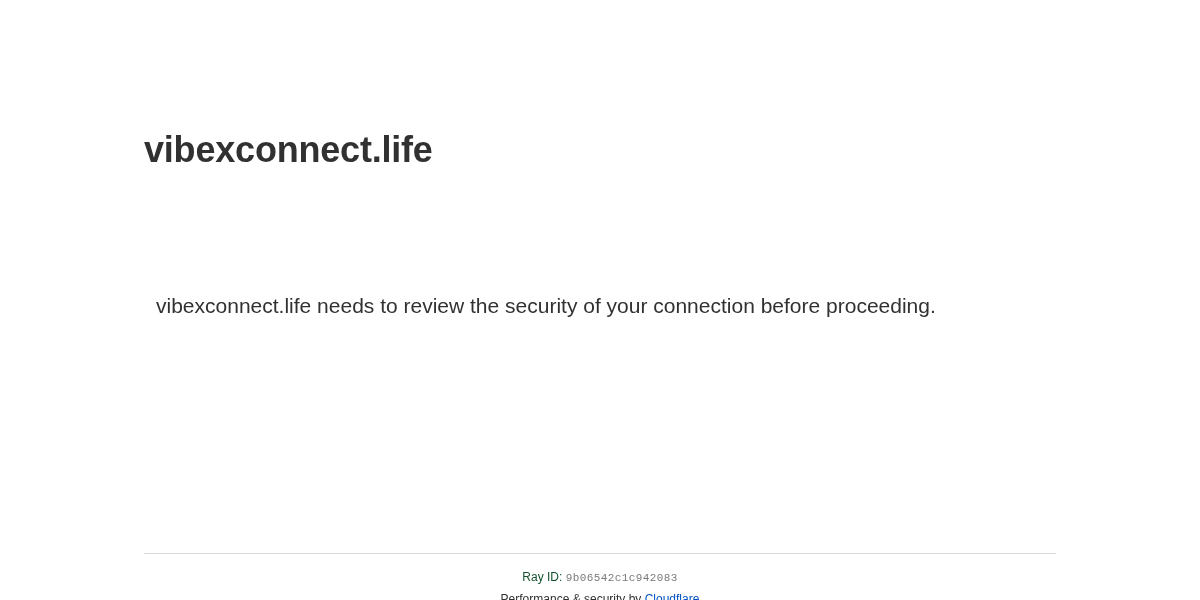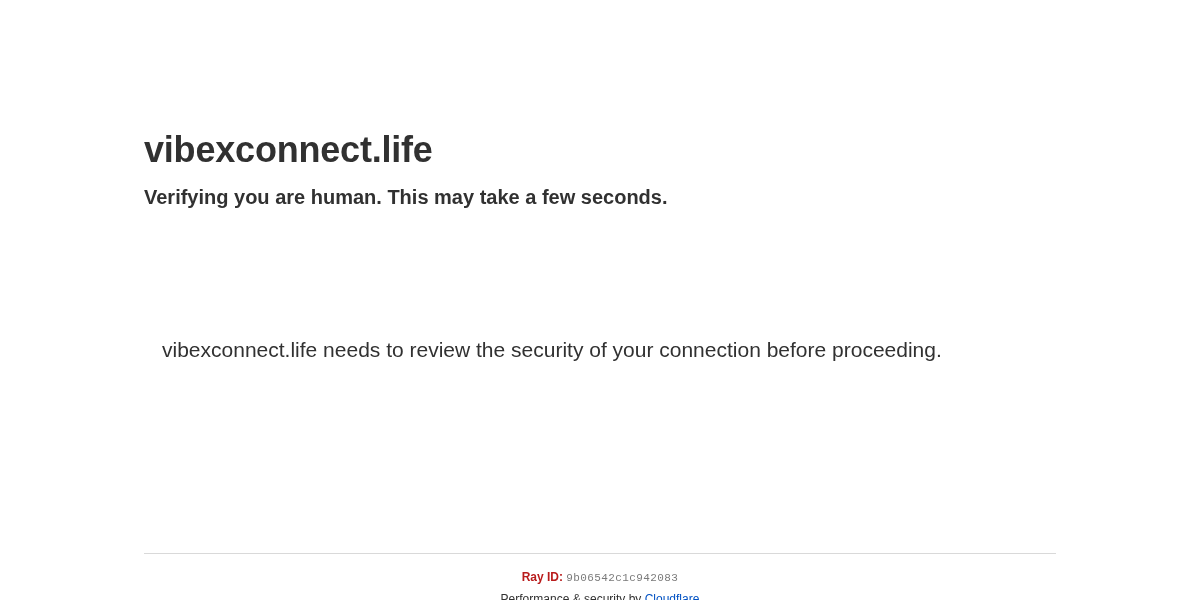--- a/index.html
+++ b/index.html
@@ -54,21 +54,21 @@
     color: #313131;
     white-space: nowrap;
   }
 
   .widget-slot {
     height: 96px;
     margin-top: 8px;
   }
 
   .challenge-body {
-    margin: 18px;
+    margin: 12px;
     font-size: 21px;
     line-height: 36px;
     font-weight: 400;
     color: #313131;
     max-width: 800px;
   }
 
   
   .footer {
     position: absolute;
@@ -80,23 +80,23 @@
     text-align: center;
   }
 
   .footer-line {
     font-size: 12px;
     line-height: 19px;
     color: #313131;
   }
 
   .ray-label {
-    font-weight: 700;
+    font-weight: 400;
     font-size: 12px;
-    color: #b91c1c;
+    color: #14532d;
   }
 
   .ray-value {
     font-family: "Liberation Mono", "DejaVu Sans Mono", monospace;
     font-size: 11px;
     letter-spacing: 0.4px;
     color: #7a7a7a;
     margin-top: 44px;
   }
 
@@ -116,21 +116,20 @@
 </head>
 <body>
 
 <div class="page">
 
   <div class="content-wrap">
     <div class="challenge-block">
 
       <h1 class="host-heading">vibexconnect.life</h1>
 
-      <h2 class="challenge-subheading">Verifying you are human. This may take a few seconds.</h2>
 
       <div class="widget-slot"></div>
 
       <p class="challenge-body">vibexconnect.life needs to review the security of your connection before proceeding.</p>
 
     </div>
   </div>
 
   <div class="footer">
     <div class="footer-line">

